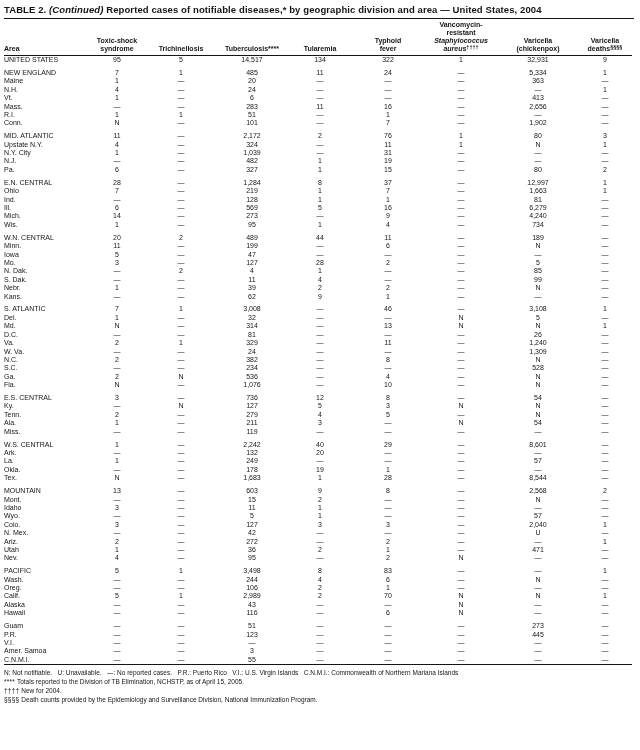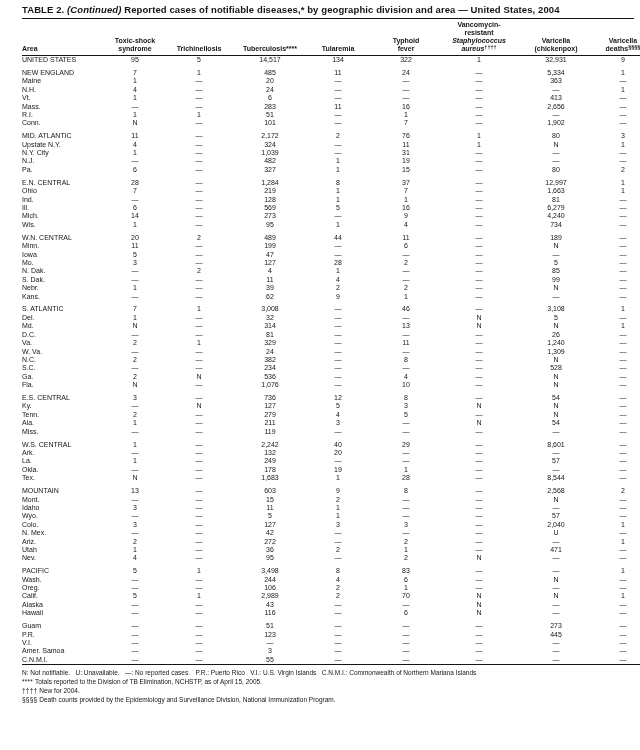--- a/index.html
+++ b/index.html
@@ -1,20 +1,20 @@
 <!DOCTYPE html>
 <html><head>
 <meta charset="utf-8">
 <style>
   html, body { margin: 0; padding: 0; background: #fff; }
   .page {
     width: 640px; height: 750px; box-sizing: border-box;
     background: #fff; color: #151515;
     font-family: "Liberation Sans", "DejaVu Sans", sans-serif;
-    padding: 4px 6px 0 22px; overflow: hidden;
+    padding: 4px 6px 0 4px; overflow: hidden;
   }
   .title { font-size: 9.5px; font-weight: bold; letter-spacing: 0.1px;
     border-bottom: 1.5px solid #151515; padding-bottom: 3px; white-space: nowrap; }
   .title .bi { font-style: italic; }
   table { border-collapse: collapse; table-layout: fixed; width: 628px;
     border-bottom: 1px solid #151515; }
   thead th { vertical-align: bottom; font-size: 7px; font-weight: bold;
     line-height: 8px; padding: 2px 0 2px 0; border-bottom: 1.8px solid #151515; }
   thead th.area-h { text-align: left; }
   thead th div { text-align: center; }

